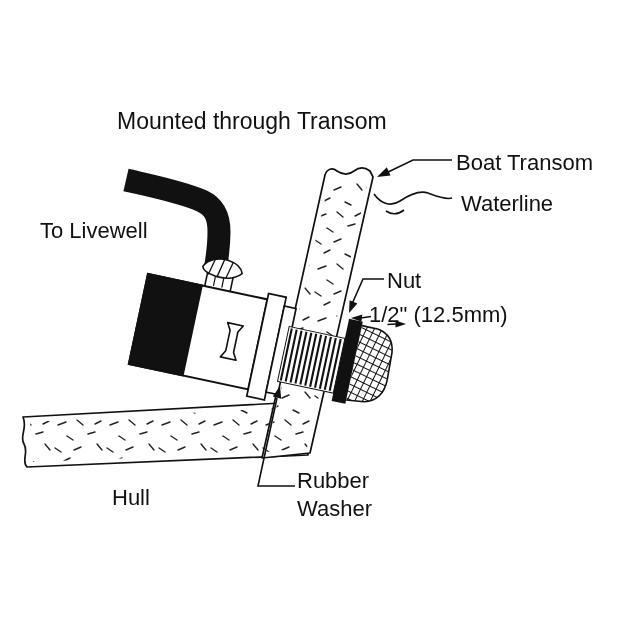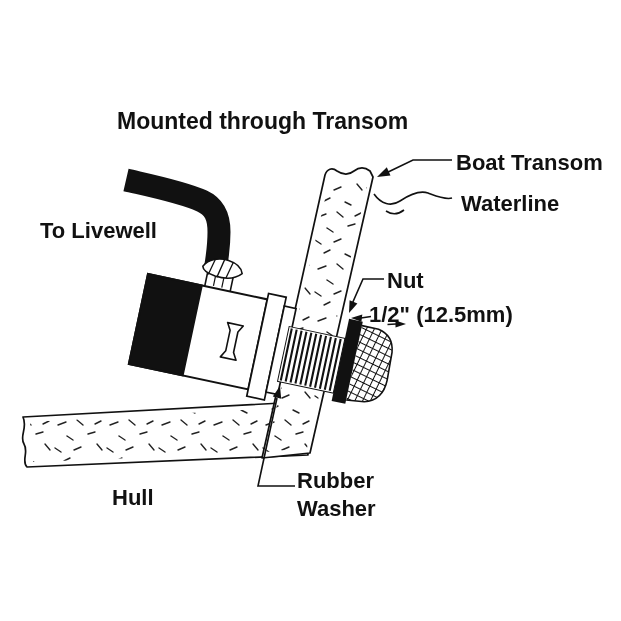--- a/index.html
+++ b/index.html
@@ -2,21 +2,20 @@
 <html><head>
 <meta charset="utf-8">
 <style>
   html,body{margin:0;padding:0;background:#ffffff;}
   .stage{
     position:relative;
     width:621px;height:621px;
     background:#ffffff;
     overflow:hidden;
     font-family:"Liberation Sans", sans-serif;
-    font-weight:bold;
   }
   svg{display:block}
   text{
     font-family:"Liberation Sans", sans-serif;
     fill:#111111;
   }
   .title-text{font-size:23px;}
   .label-text{font-size:22px;}
 </style>
 </head>

